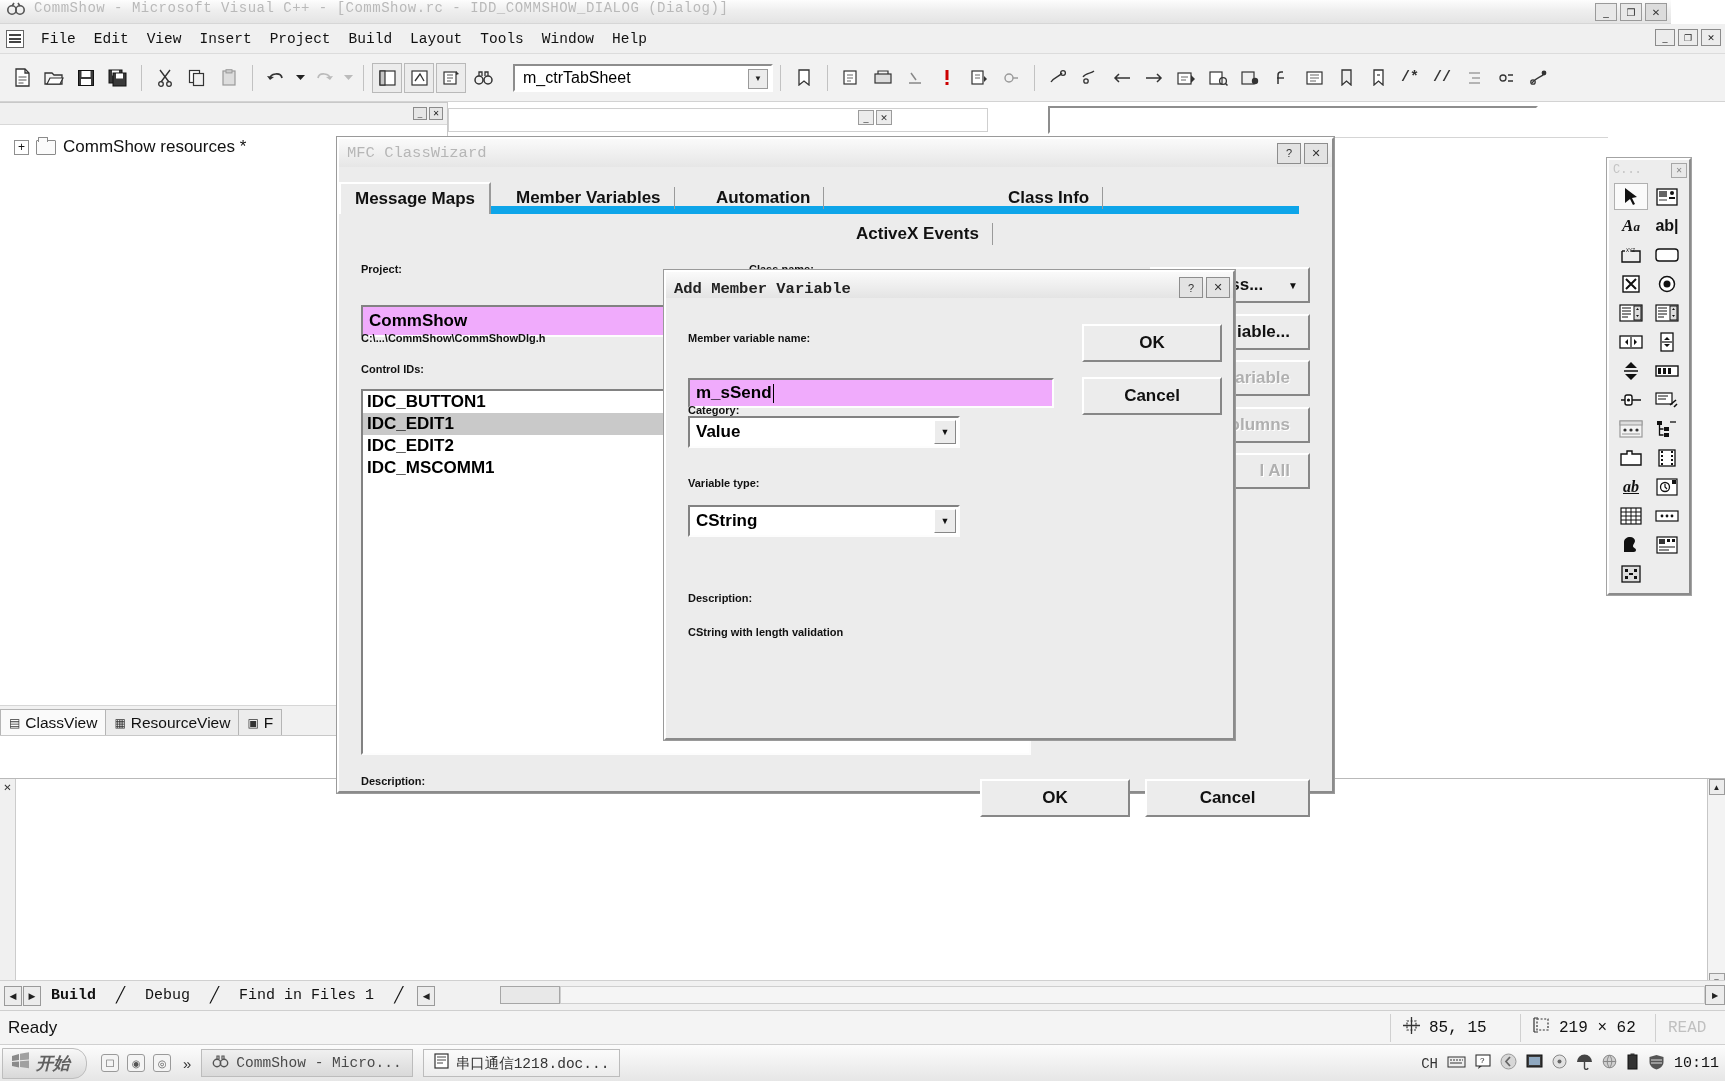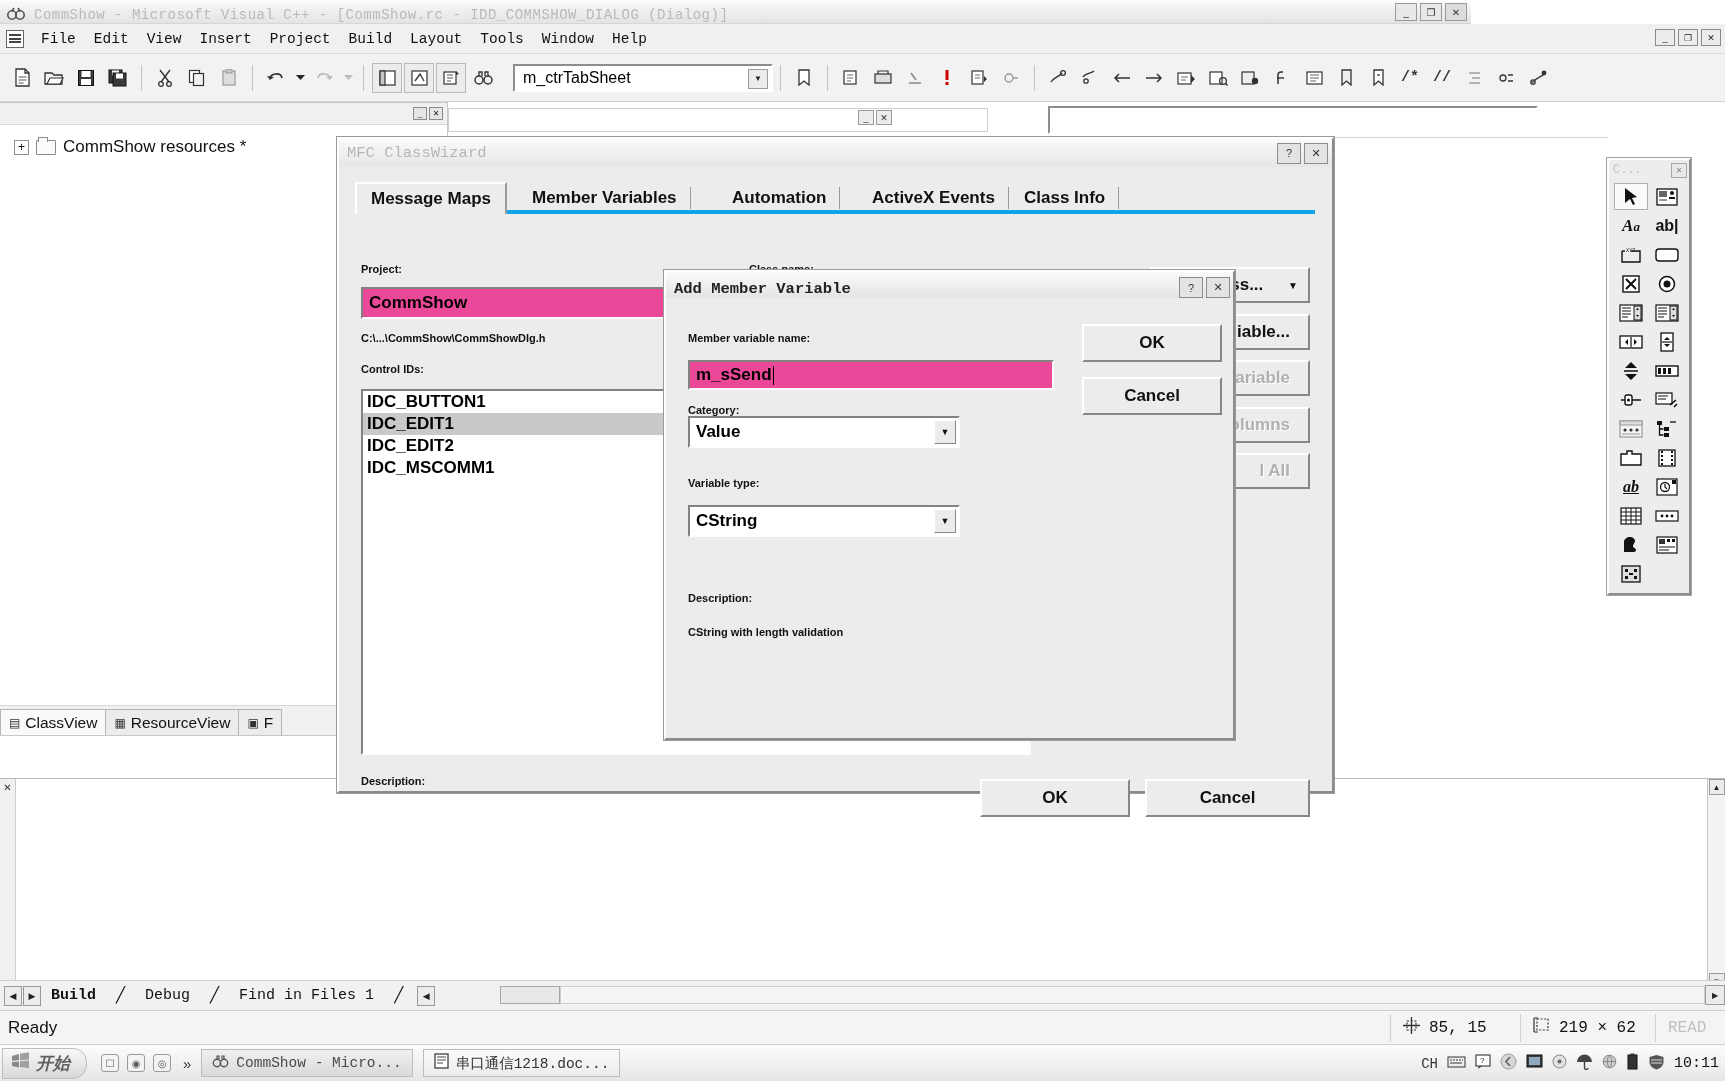--- a/index.html
+++ b/index.html
@@ -8,24 +8,24 @@
     width: 1725px; height: 1081px;
     overflow: hidden;
     background: #ffffff;
     font-family: "Liberation Sans", sans-serif;
     -webkit-font-smoothing: none;
   }
   .app { position: relative; width: 1725px; height: 1081px; background:#fff; }
 
   
   .titlebar {
-    position:absolute; left:0; top:0; width:1471px; height:24px;
+    position:absolute; left:0; top:0; width:1671px; height:24px;
     background: linear-gradient(to bottom,#fdfdfd 0%, #efefef 45%, #e4e4e4 100%);
     border-bottom:1px solid #d6d6d6;
-    display:flex; align-items:flex-end;
+    display:flex; align-items:flex-start;
   }
   .titlebar .appicon {
     width:20px; height:18px; margin-left:6px; margin-right:8px;
     font-size:13px; color:#555; display:flex; align-items:center; justify-content:center;
   }
   .titlebar .ttext {
     font-family:"Liberation Mono", monospace;
     font-size:14px; color:#b9b9b9; letter-spacing:.5px; white-space:nowrap;
   }
   .winbtns { position:absolute; right:4px; top:3px; display:flex; gap:3px; }
@@ -228,40 +228,41 @@
   .cw-title .t {
     font-family:"Liberation Mono",monospace; font-size:15.5px; color:#b6b6b6; flex:1;
   }
   .cw-tbtn {
     width:24px;height:21px;border:1px solid #8d8d8d;background:#e3e3e3;
     display:flex;align-items:center;justify-content:center;font-size:11px;color:#333;margin-left:3px;
   }
   .cw-body { position:absolute; left:0; top:28px; width:993px; height:624px; }
 
   .cw-tabstrip {
-    position:absolute; left:16px; top:15px; width:960px; height:32px;
-    border-bottom:4px solid #0ea5e9;
+    position:absolute; left:0; top:15px; width:960px; height:32px;
+    border-bottom:8px solid #0ea5e9;
   }
   .cw-tab {
     position:absolute; top:0; height:32px; padding:0 14px;
     display:flex; align-items:center;
     font-size:17px; font-weight:bold; color:#111;
     font-family:"Liberation Sans",sans-serif; white-space:nowrap;
   }
   .cw-tab.active { background:#ececec; border:2px solid #fff; border-bottom:0; border-right-color:#9a9a9a;}
   .cw-tab .div { position:absolute; right:0; top:5px; height:22px; width:1px; background:#9a9a9a; }
 
   .lbl { font-size:11px; font-weight:bold; color:#111; font-family:"Liberation Sans",sans-serif; white-space:nowrap;}
 
   .fieldbox {
-    background:#ec4899; border-top:2px solid #828282; border-left:2px solid #828282;
+    background:#f0abfc; border-top:2px solid #828282; border-left:2px solid #828282;
     border-right:2px solid #fdfdfd; border-bottom:2px solid #fdfdfd;
     display:flex; align-items:center;
     font-size:17px; font-weight:bold; color:#000; padding-left:6px;
     font-family:"Liberation Sans",sans-serif;
+    margin-top:18px;
   }
   .listbox {
     background:#fff; border-top:2px solid #828282; border-left:2px solid #828282;
     border-right:2px solid #fdfdfd; border-bottom:2px solid #fdfdfd;
     overflow:hidden;
   }
   .li {
     height:22px; display:flex; align-items:center; padding-left:4px;
     font-size:17px; font-weight:bold; color:#000; font-family:"Liberation Sans",sans-serif;
   }
@@ -1035,21 +1036,21 @@
           <span>Message Maps</span>
         </div>
         <div class="cw-tab" style="left:163px;">
           <span>Member Variables</span>
           <span class="div"></span>
         </div>
         <div class="cw-tab" style="left:363px;">
           <span>Automation</span>
           <span class="div"></span>
         </div>
-        <div class="cw-tab" style="left:503px;">
+        <div class="cw-tab" style="left:503px;margin-top:36px;">
           <span>ActiveX Events</span>
           <span class="div"></span>
         </div>
         <div class="cw-tab" style="left:655px;">
           <span>Class Info</span>
           <span class="div"></span>
         </div>
       </div>
 
       <div class="lbl" style="position:absolute;left:22px;top:96px;">Project:</div>

